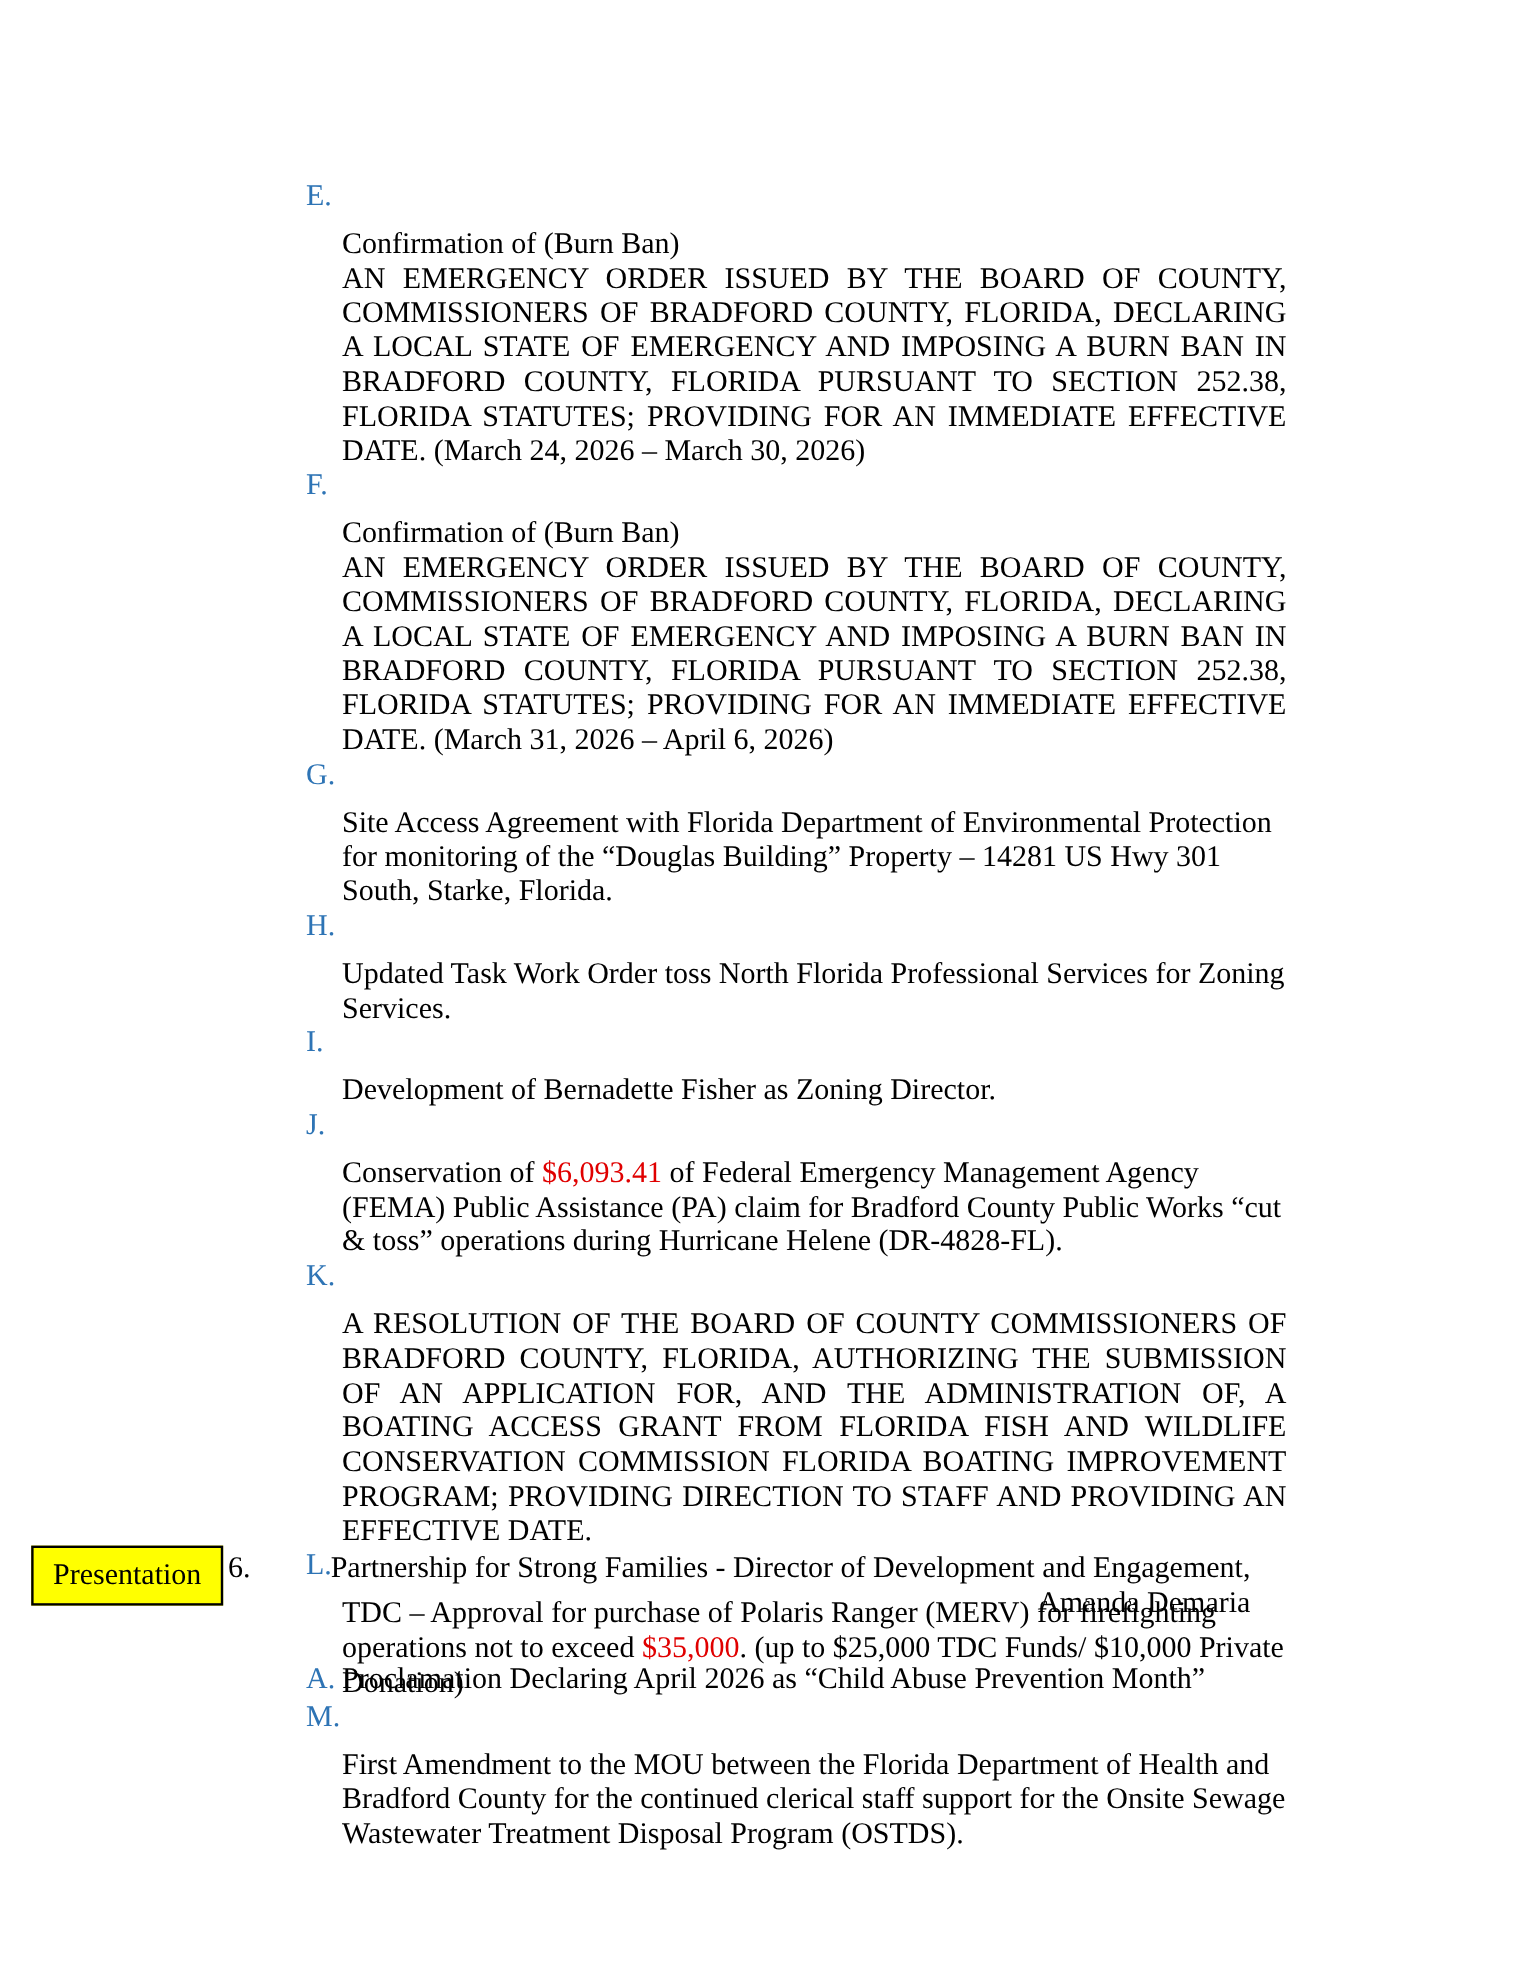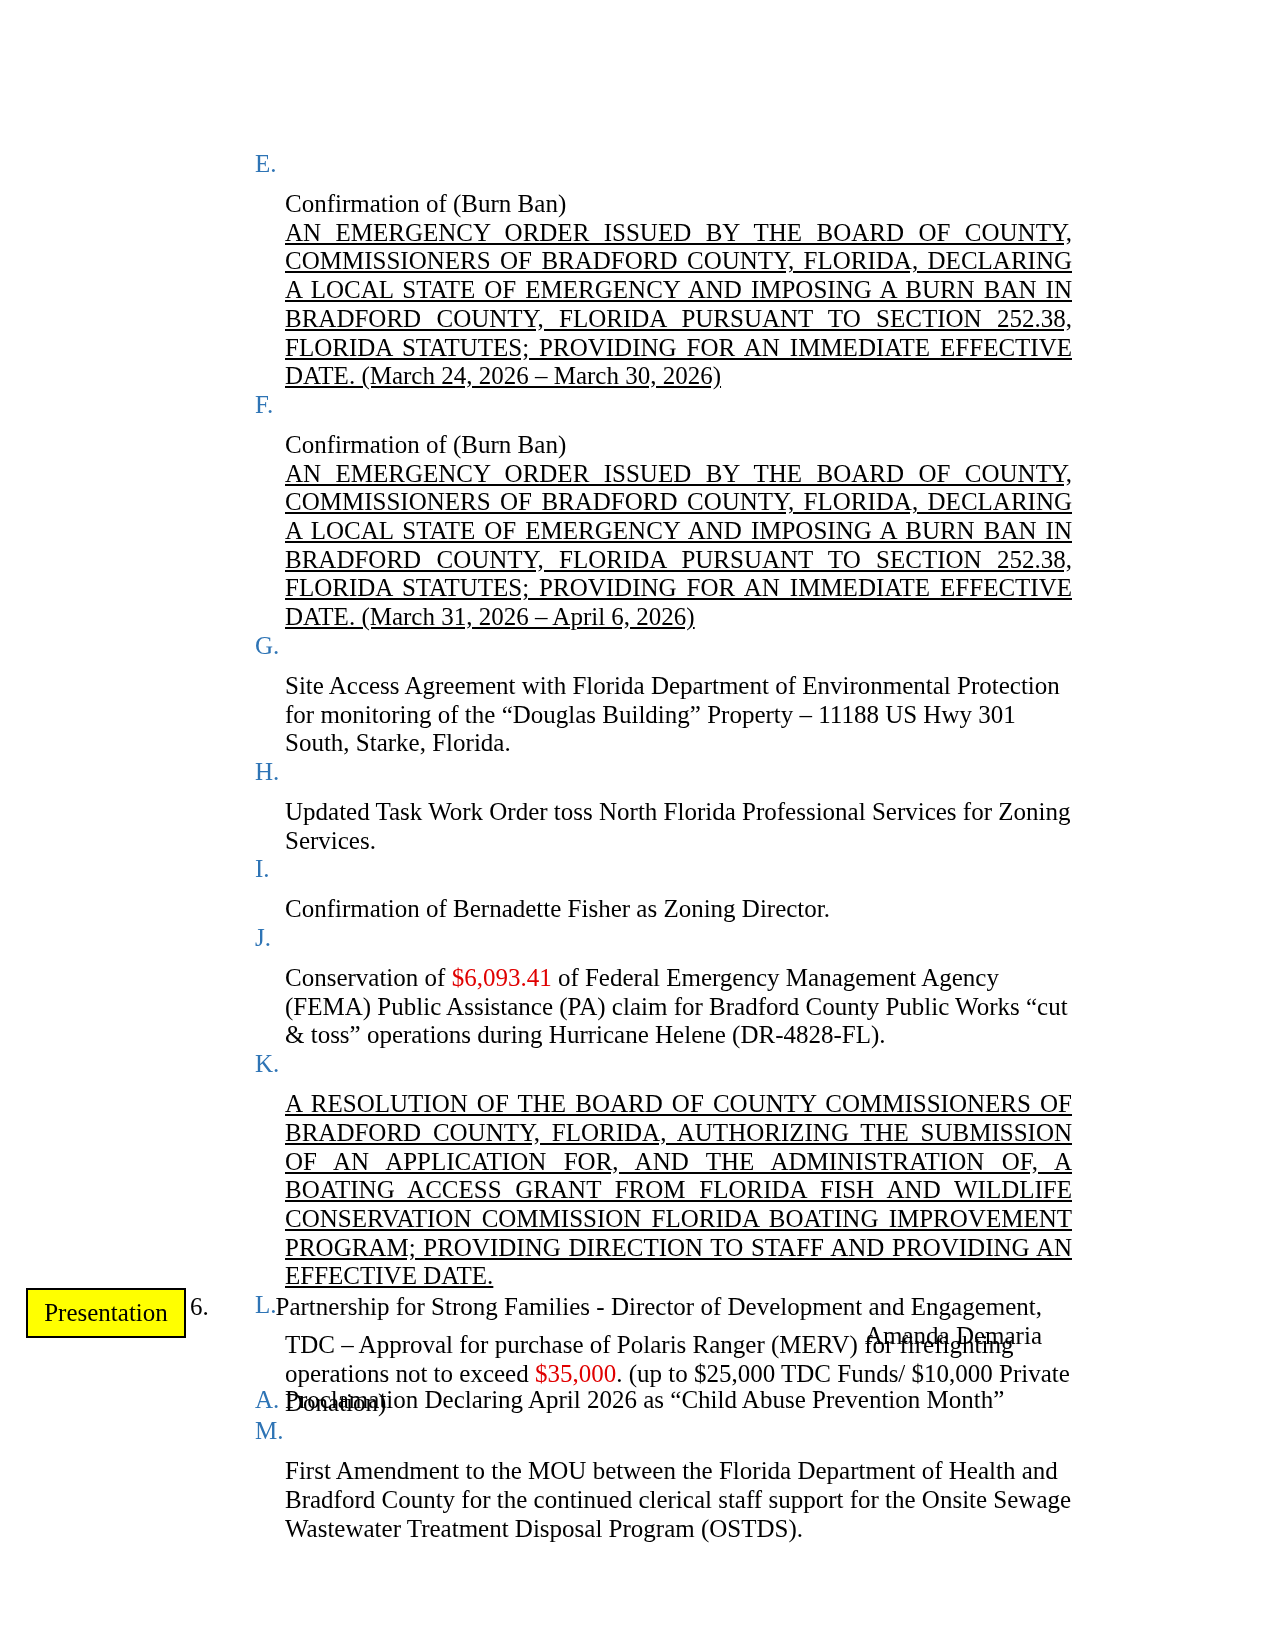--- a/index.html
+++ b/index.html
@@ -30,21 +30,21 @@
     width: 817px;
   }
   .consent-item { display: flex; align-items: flex-start; }
   .item-letter {
     flex: 0 0 30px;
     width: 30px;
     color: var(--letter-blue);
   }
   .item-body { flex: 1 1 auto; width: 787px; margin-top: 40px; }
   .para { text-align: left; }
-  .para.justify { text-align: justify; text-decoration: underline; }
+  .para.justify { text-align: justify; }
   .red-amount { color: var(--amount-red); }
   
   .presentation-badge {
     position: absolute;
     left: 26px;
     top: 1288px;
     width: 160px;
     height: 50px;
     background: var(--highlight-yellow);
     border: 2px solid #000000;
@@ -91,35 +91,35 @@
     <span class="item-letter">F.</span>
     <div class="item-body">
           <div class="para"><span>Confirmation of (Burn Ban)</span></div>
           <div class="para justify"><span>AN EMERGENCY ORDER ISSUED BY THE BOARD OF COUNTY, COMMISSIONERS OF BRADFORD COUNTY, FLORIDA, DECLARING A LOCAL STATE OF EMERGENCY AND IMPOSING A BURN BAN IN BRADFORD COUNTY, FLORIDA PURSUANT TO SECTION 252.38, FLORIDA STATUTES; PROVIDING FOR AN IMMEDIATE EFFECTIVE DATE. (March 31, 2026 – April 6, 2026)</span></div>
         </div>
   </div>
 
   <div class="consent-item">
     <span class="item-letter">G.</span>
     <div class="item-body">
-          <div class="para"><span>Site Access Agreement with Florida Department of Environmental Protection for monitoring of the “Douglas Building” Property – 11188 US Hwy 301 South, Starke, Florida.</span></div>
+          <div class="para"><span>Site Access Agreement with Florida Department of Environmental Protection for monitoring of the “Douglas Building” Property – 14281 US Hwy 301 South, Starke, Florida.</span></div>
         </div>
   </div>
 
   <div class="consent-item">
     <span class="item-letter">H.</span>
     <div class="item-body">
           <div class="para"><span>Updated Task Work Order toss North Florida Professional Services for Zoning Services.</span></div>
         </div>
   </div>
 
   <div class="consent-item">
     <span class="item-letter">I.</span>
     <div class="item-body">
-          <div class="para"><span>Confirmation of Bernadette Fisher as Zoning Director.</span></div>
+          <div class="para"><span>Development of Bernadette Fisher as Zoning Director.</span></div>
         </div>
   </div>
 
   <div class="consent-item">
     <span class="item-letter">J.</span>
     <div class="item-body">
           <div class="para"><span>Conservation of </span><span class="red-amount">$6,093.41</span><span> of Federal Emergency Management Agency (FEMA) Public Assistance (PA) claim for Bradford County Public Works “cut &amp; toss” operations during Hurricane Helene (DR-4828-FL).</span></div>
         </div>
   </div>
 

